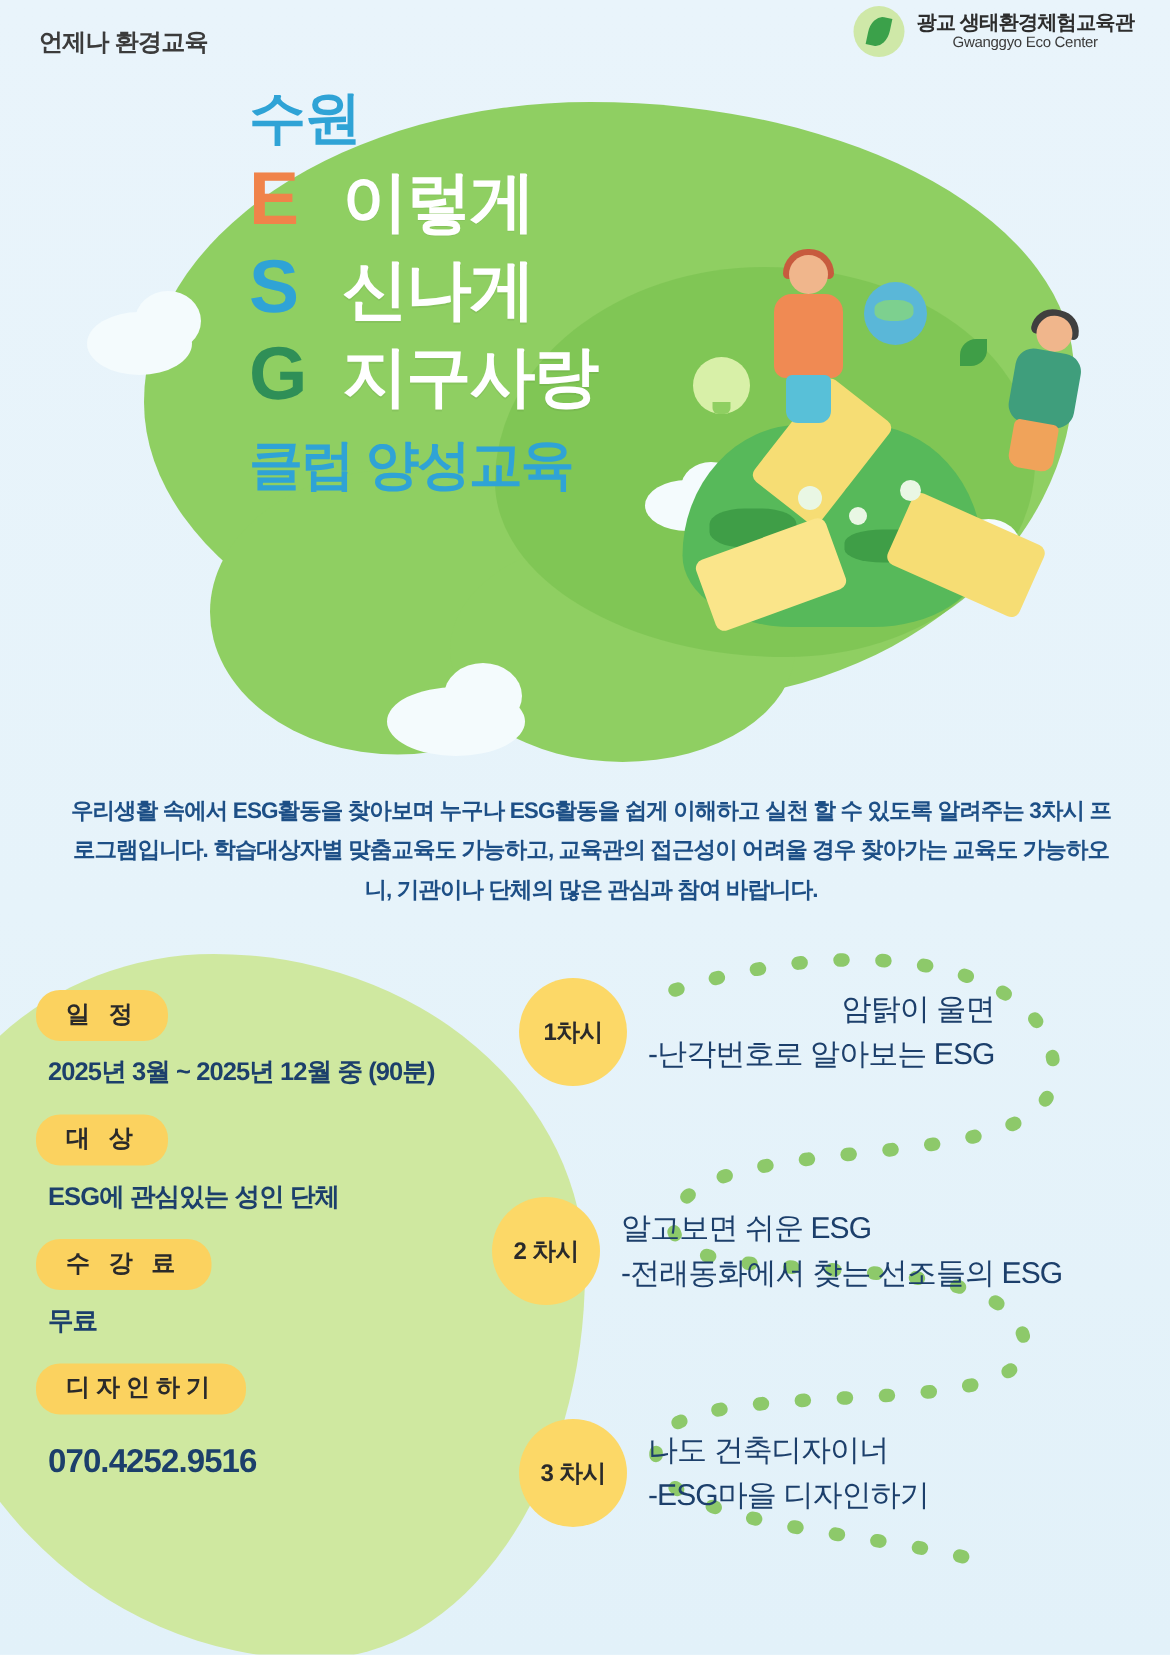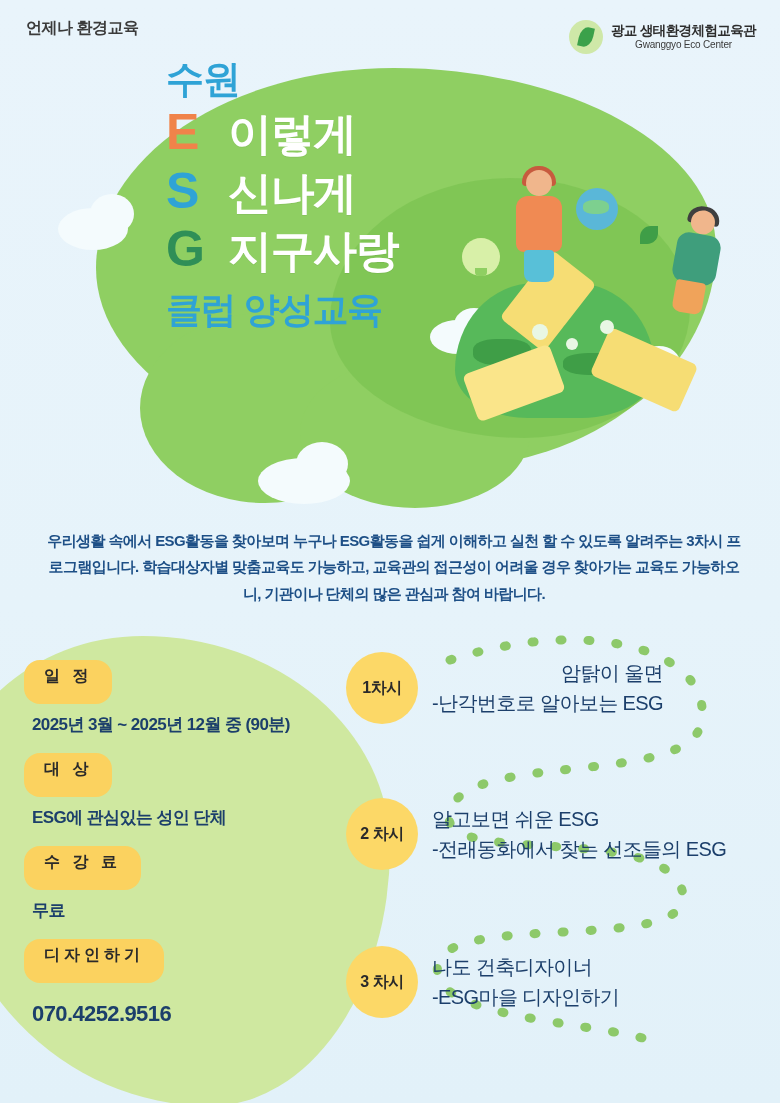--- a/index.html
+++ b/index.html
@@ -29,21 +29,21 @@
     left: 26px;
     top: 18px;
     font-size: 16px;
     font-weight: bold;
     color: #3b3b3b;
     letter-spacing: -0.5px;
   }
   .logo {
     position: absolute;
     right: 24px;
-    top: 20px;
+    top: 4px;
     display: flex;
     align-items: center;
     gap: 8px;
     justify-content: flex-end;
   }
   .logo-mark {
     width: 34px;
     height: 34px;
     border-radius: 50%;
     background: #cfe8a8;
@@ -299,21 +299,21 @@
     top: 660px;
     width: 330px;
   }
   .pill {
     display: inline-block;
     background: #fbd25f;
     color: #2a2a2a;
     font-weight: bold;
     font-size: 16px;
     letter-spacing: 4px;
-    padding: 6px 20px 17px;
+    padding: 6px 20px 7px;
     border-radius: 16px;
     margin-bottom: 10px;
   }
   .info-value {
     font-size: 17px;
     color: #1c3f6b;
     font-weight: bold;
     letter-spacing: -0.6px;
     line-height: 1.35;
     margin: 0 0 16px 8px;
@@ -353,21 +353,21 @@
   }
   .ses-text {
     font-size: 20px;
     color: #1c3f6b;
     font-weight: normal;
     line-height: 1.5;
     letter-spacing: -0.6px;
     white-space: pre-line;
   }
   .s-a { left: 346px; top: 652px; text-align: right; }
-  .s-b { left: 346px; top: 798px; }
+  .s-b { left: 328px; top: 798px; }
   .s-c { left: 346px; top: 946px; }
 </style>
 </head>
 <body>
 
 <div class="poster">
 
   <div class="top-title">언제나 환경교육</div>
 
   <div class="logo">

